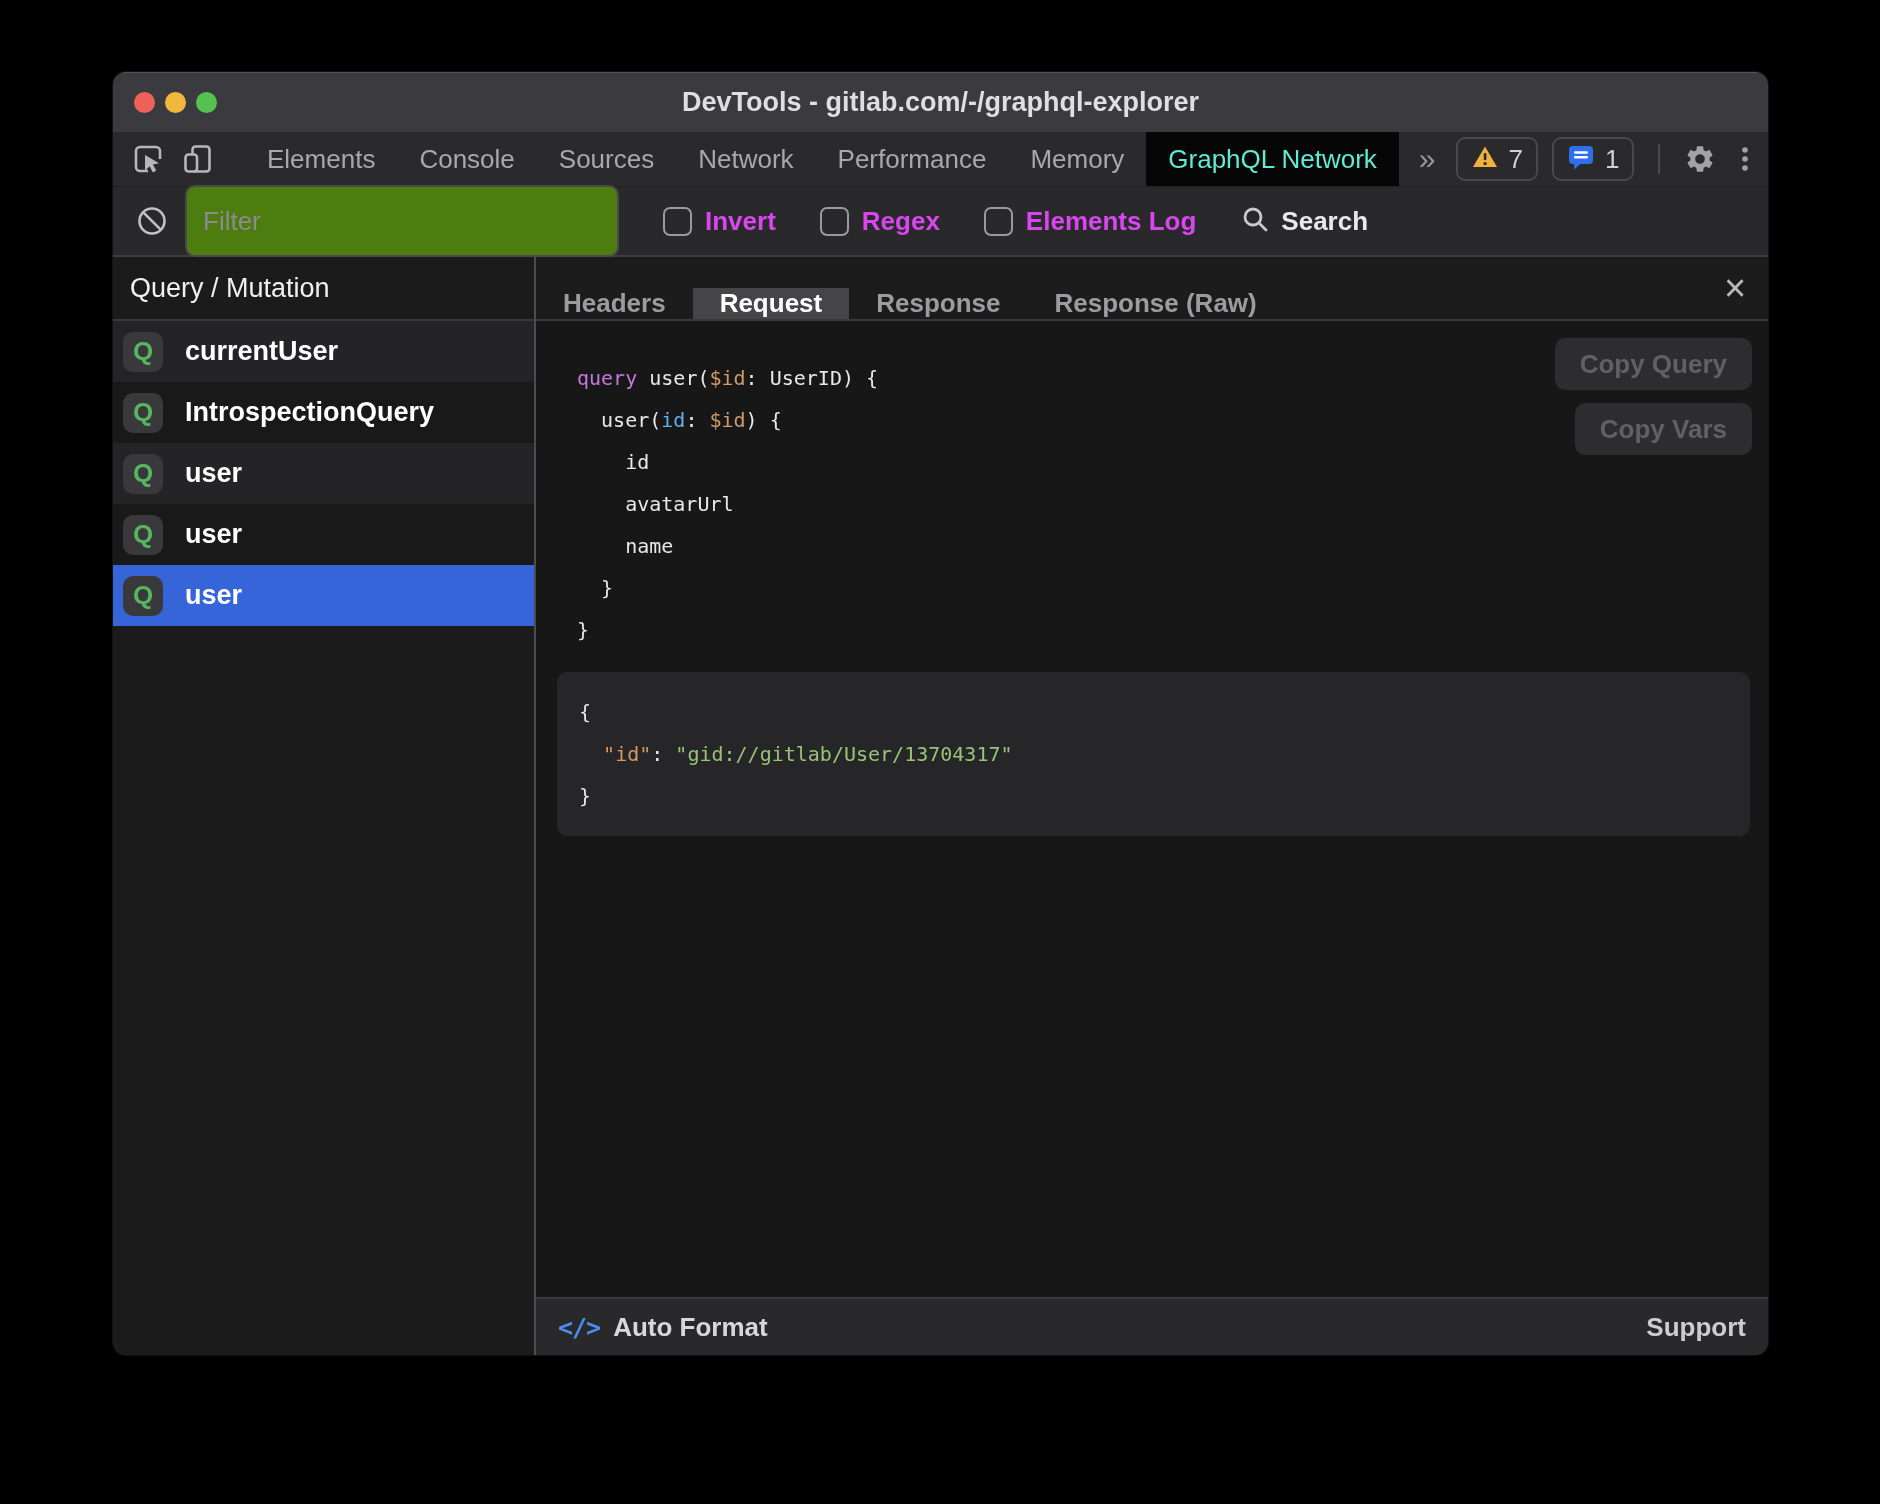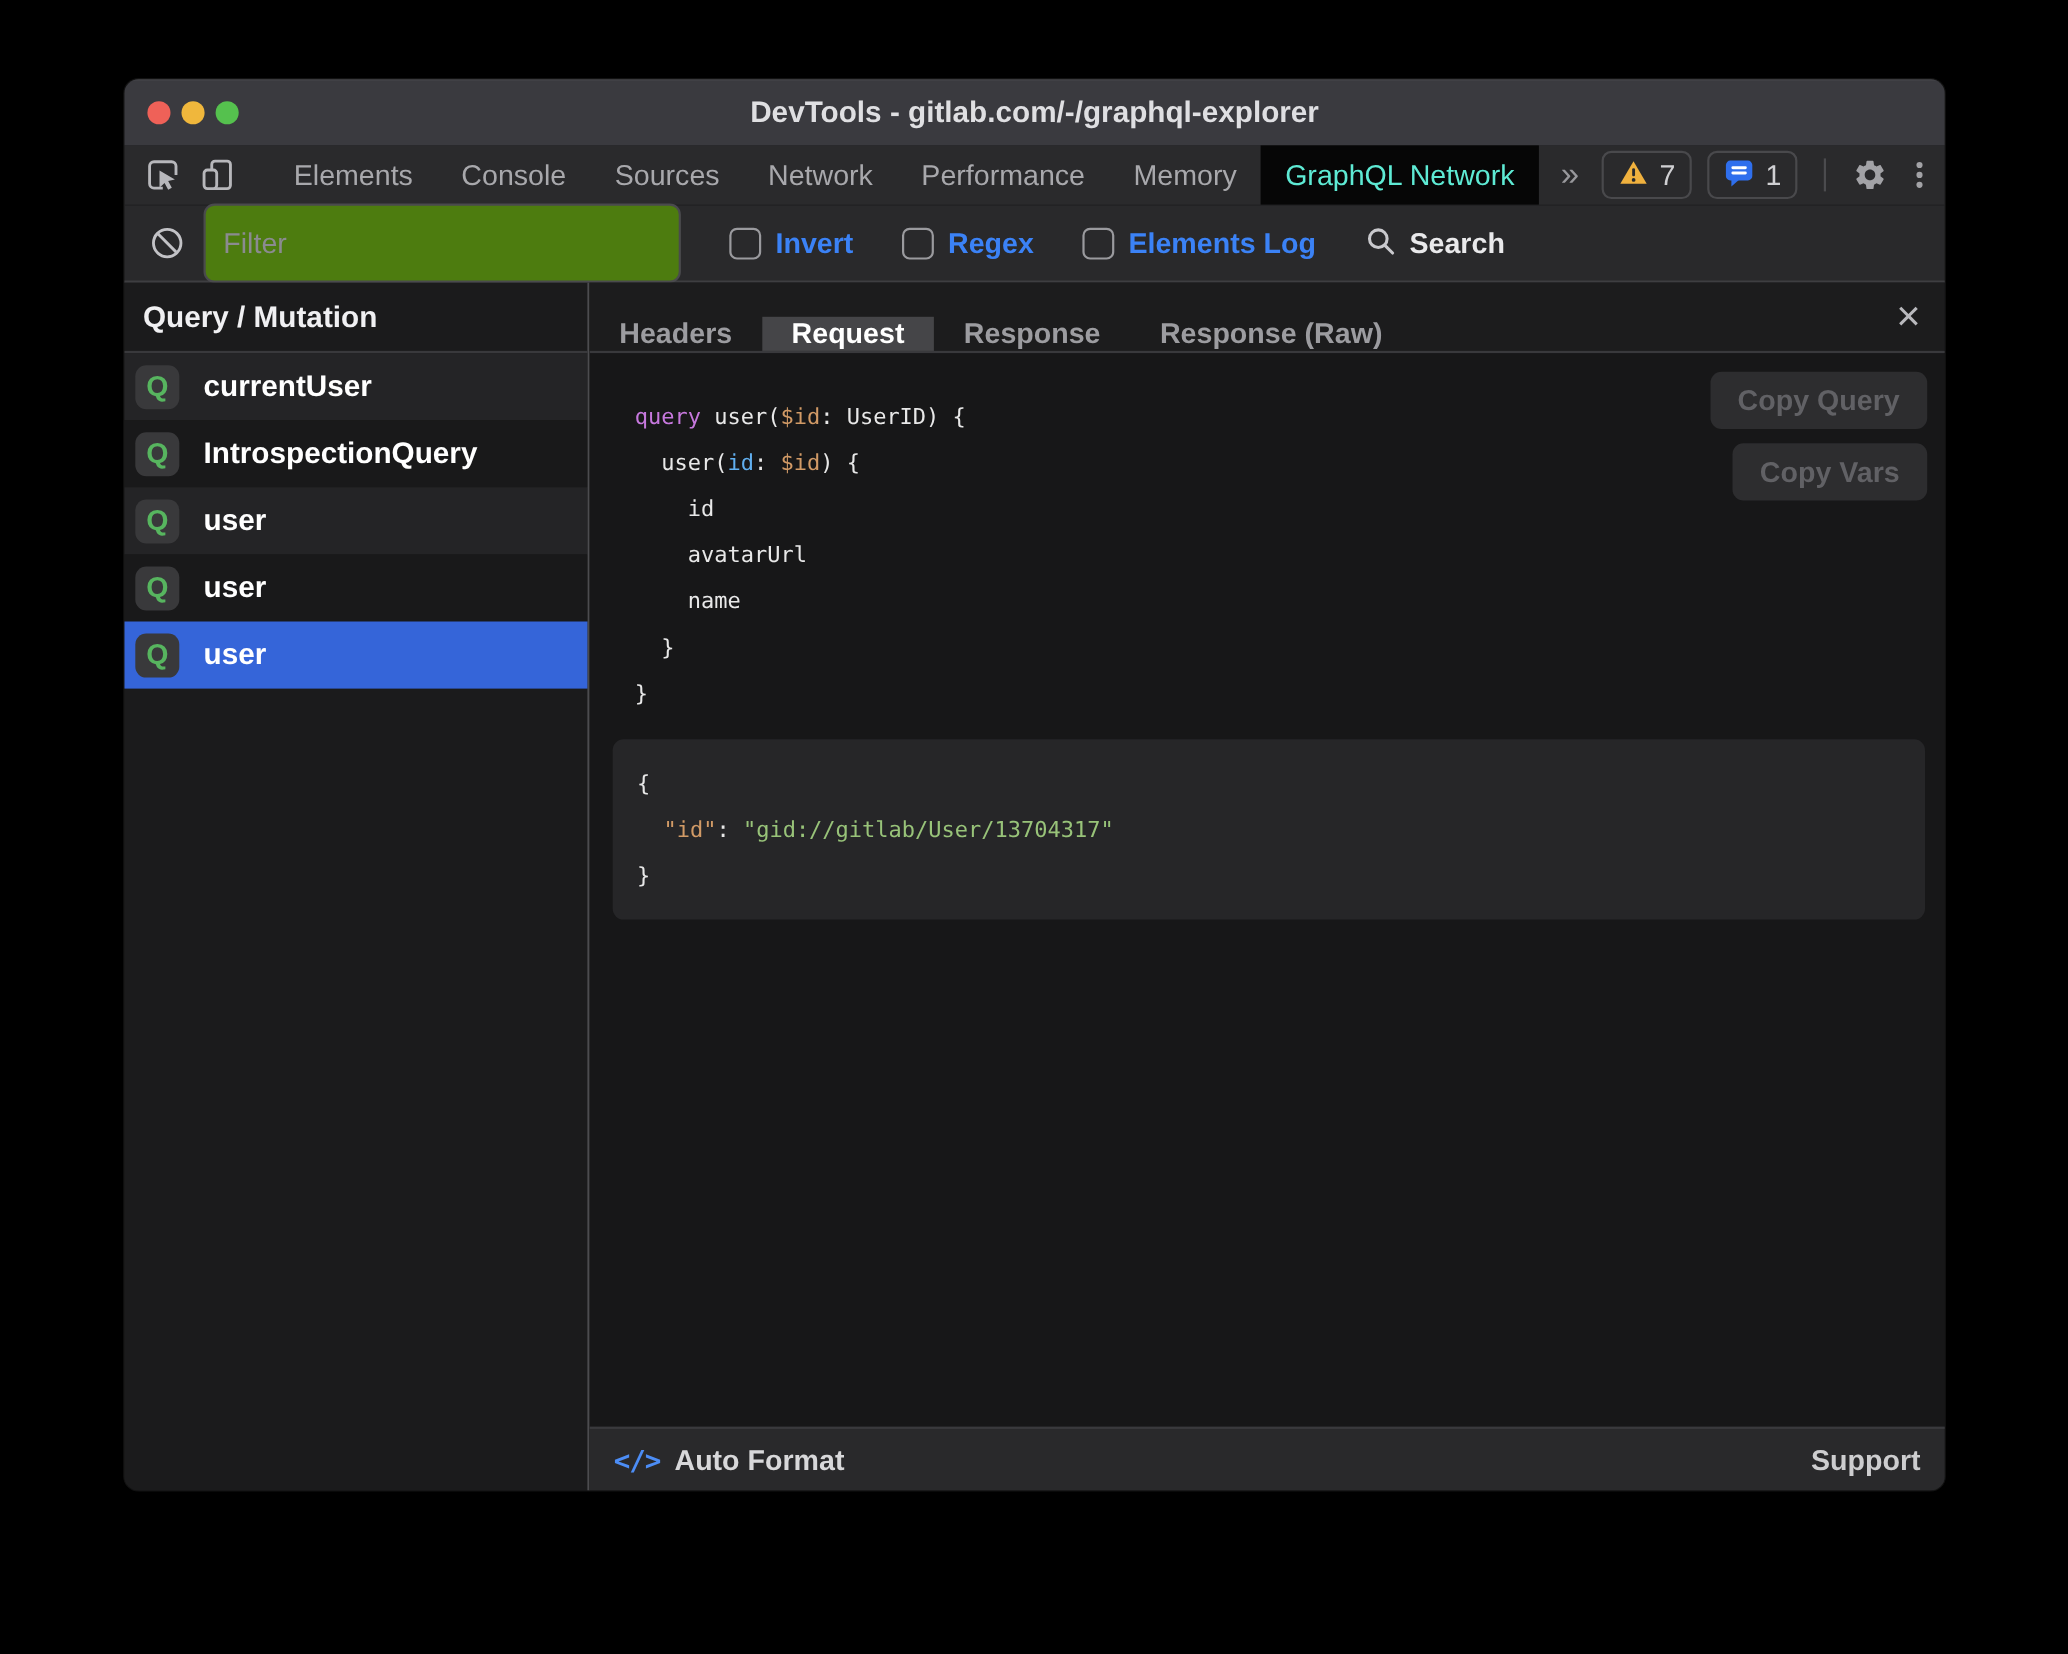--- a/index.html
+++ b/index.html
@@ -28,28 +28,28 @@
   .badge-count{font-size:26px;color:#d0d0d3;}
   .icon-btn{display:flex;align-items:center;justify-content:center;}
 
   
   .filterbar{height:68px;background:#29292b;border-bottom:2px solid #3e3e41;display:flex;align-items:center;flex:0 0 auto;}
   .block-icon{margin-left:22px;display:flex;align-items:center;}
   .filter-input{margin-left:16px;width:398px;height:44px;background:#4d7c0f;border:2px solid #4a4a4d;border-radius:10px;color:#e8e8e8;font-size:26px;padding:12px 16px;outline:none;font-family:"Liberation Sans",sans-serif;}
   .filter-input::placeholder{color:#8b8b90;}
   .cb-group{display:flex;align-items:center;gap:13px;margin-left:44px;}
   .checkbox{width:25px;height:25px;border:2.5px solid #9a9a9e;border-radius:7px;background:transparent;flex:0 0 auto;}
-  .cb-label{font-size:26px;font-weight:bold;color:#3b82f6;white-space:nowrap;}
+  .cb-label{font-size:26px;font-weight:bold;color:#d946ef;white-space:nowrap;}
   .search-group{display:flex;align-items:center;gap:11px;margin-left:44px;}
   .search-label{font-size:26px;font-weight:bold;color:#e9e9eb;}
 
   
   .content{flex:1;display:flex;min-height:0;}
   .sidebar{width:421px;flex:0 0 auto;background:#1b1b1c;border-right:2px solid #4c4c4f;display:flex;flex-direction:column;}
-  .sb-header{height:62px;flex:0 0 auto;display:flex;align-items:center;padding-left:17px;font-size:27px;font-weight:bold;color:#f0f0f2;border-bottom:2px solid #39393c;}
+  .sb-header{height:62px;flex:0 0 auto;display:flex;align-items:center;padding-left:17px;font-size:27px;font-weight:normal;color:#f0f0f2;border-bottom:2px solid #39393c;}
   .sb-item{height:61px;flex:0 0 auto;display:flex;align-items:center;padding-left:10px;}
   .sb-item.alt-a{background:#242426;}
   .sb-item.alt-b{background:#19191a;}
   .sb-item.selected{background:var(--accent-selection,#3565d9);}
   .q-badge{width:40px;height:40px;border-radius:10px;background:#39393b;display:flex;align-items:center;justify-content:center;font-size:26px;font-weight:bold;color:var(--badge-green,#57b55f);flex:0 0 auto;}
   .sb-label{margin-left:22px;font-size:27px;font-weight:bold;color:#ffffff;white-space:nowrap;}
 
   .panel{flex:1;display:flex;flex-direction:column;background:#171718;min-width:0;}
   .panel-tabs{height:62px;flex:0 0 auto;display:flex;align-items:stretch;background:#1c1c1d;border-bottom:2px solid #39393c;}
   .p-tab{display:flex;align-items:center;padding:0 27px;font-size:26px;font-weight:bold;color:#9c9ca0;white-space:nowrap;}

